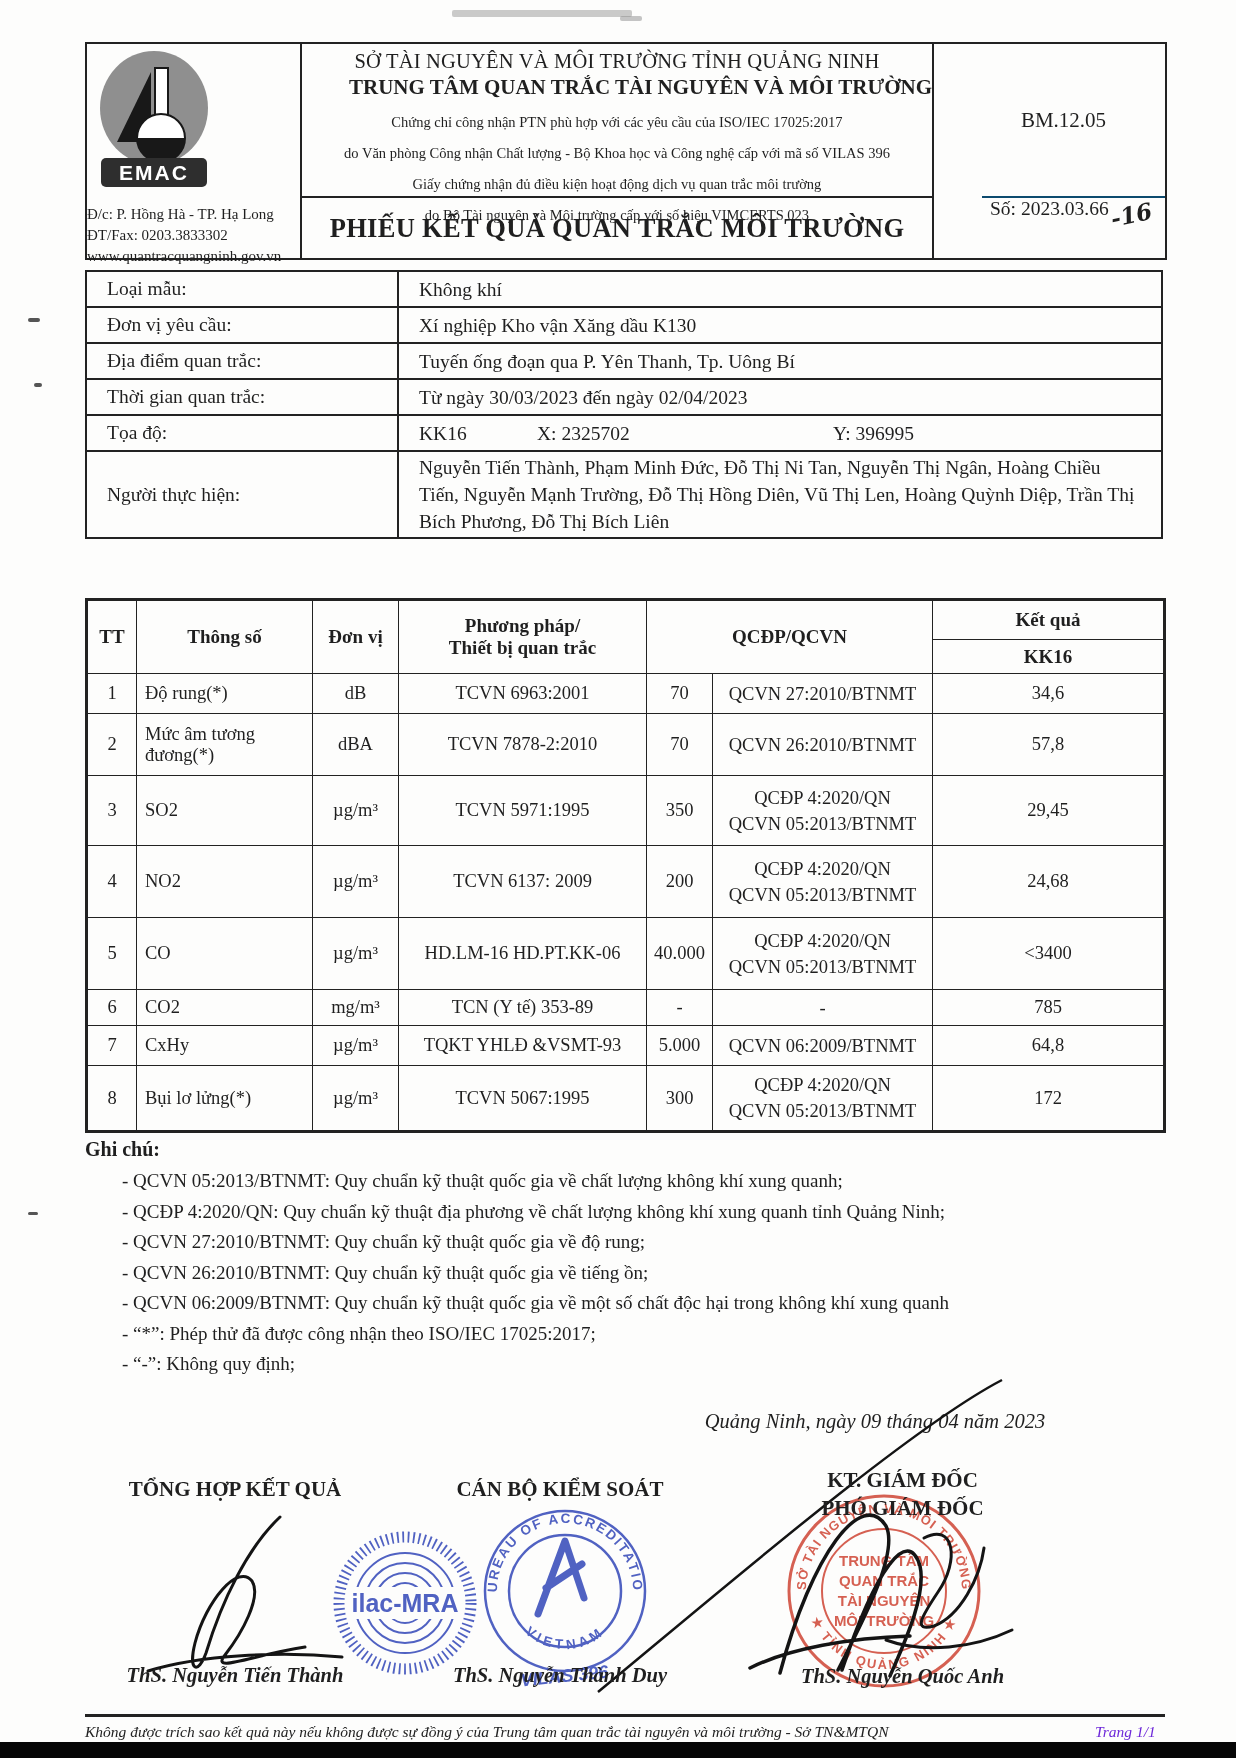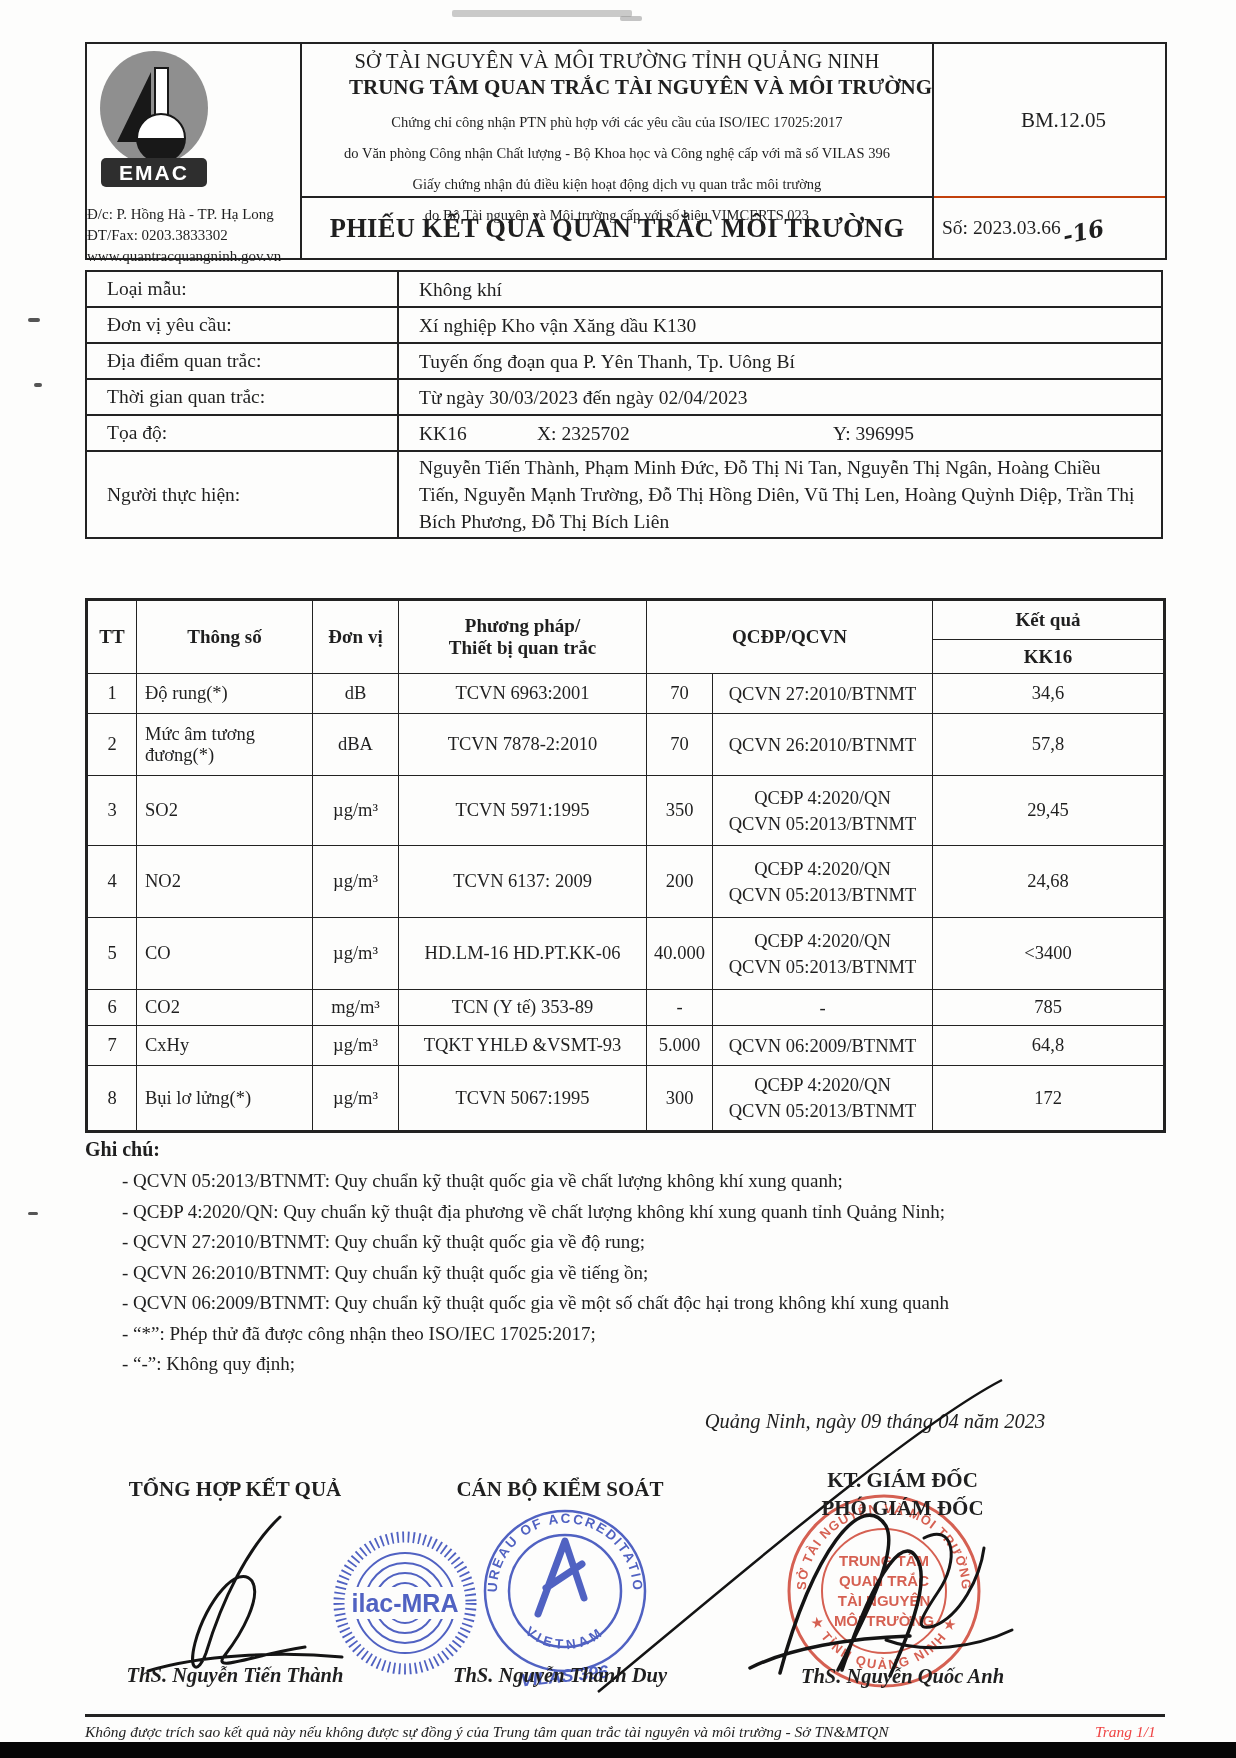--- a/index.html
+++ b/index.html
@@ -9,21 +9,21 @@
   .abs{position:absolute;}
 
   
   .header-box{left:85px;top:42px;width:1078px;height:214px;border:2.5px solid #222;
     display:grid;grid-template-columns:215px 1fr 231px;grid-template-rows:152px 1fr;}
   .h-left{grid-row:1/3;border-right:2px solid #222;text-align:left;padding-top:4px;}
   .h-center-top{border-right:2px solid #222;text-align:center;padding-top:6px;}
   .h-right-top{display:flex;align-items:center;justify-content:center;font-size:21px;padding-left:28px;}
   .h-center-bottom{border-top:2px solid #222;border-right:2px solid #222;
     display:flex;align-items:center;justify-content:center;}
-  .h-right-bottom{border-top:2px solid #c2410c;display:flex;align-items:center;padding-left:8px;font-size:19.5px;}
+  .h-right-bottom{border-top:2px solid #0c4a6e;display:flex;align-items:flex-start;padding-left:8px;font-size:19.5px;margin-left:48px;}
   .org1{font-size:20.5px;letter-spacing:.2px;}
   .org2{font-size:21px;font-weight:bold;margin-top:2px;text-align:right;}
   .cert{font-size:14.5px;margin-top:14px;}
   .doc-title{font-size:26.5px;font-weight:bold;letter-spacing:.3px;}
   .addr{font-size:15px;margin-top:4px;}
   .hand{font-family:"DejaVu Serif",serif;font-style:italic;font-weight:bold;font-size:23px;
         display:inline-block;transform:rotate(-12deg) translateY(3px);margin-left:1px;}
 
   
   .info-table{left:85px;top:270px;width:1078px;border-collapse:collapse;position:absolute;
@@ -71,21 +71,21 @@
   #sign-col-2{left:755px;width:295px;top:1466px;height:222px;}
   .sign-title{font-weight:bold;font-size:21px;line-height:28px;text-align:center;}
   .sign-name{font-weight:bold;font-style:italic;font-size:20.5px;white-space:nowrap;}
   .stamp{position:absolute;z-index:2;color:var(--stamp-blue);}
   .stamp-red{color:var(--stamp-red);}
   .sig{position:absolute;z-index:3;}
 
   
   .footer-rule{left:85px;top:1714px;width:1080px;height:3px;background:#222;}
   .footer-note{left:85px;top:1723px;font-style:italic;font-size:15.5px;color:#222;}
-  .footer-page{left:1095px;top:1723px;font-style:italic;font-size:15.5px;color:#ef4444;text-align:center;}
+  .footer-page{left:1095px;top:1723px;font-style:italic;font-size:15.5px;color:#6d28d9;text-align:center;}
   .scan-bar{left:0;top:1742px;width:1236px;height:16px;background:#060606;}
   .speck{position:absolute;background:#8b8b8b;border-radius:2px;}
 </style>
 </head>
 <body>
 
 <div class="abs header-box">
   <div class="h-left">
     <svg width="135" height="150" viewBox="0 0 135 150">
       <ellipse cx="67" cy="60" rx="54" ry="57" fill="#8f8f8f"></ellipse>

